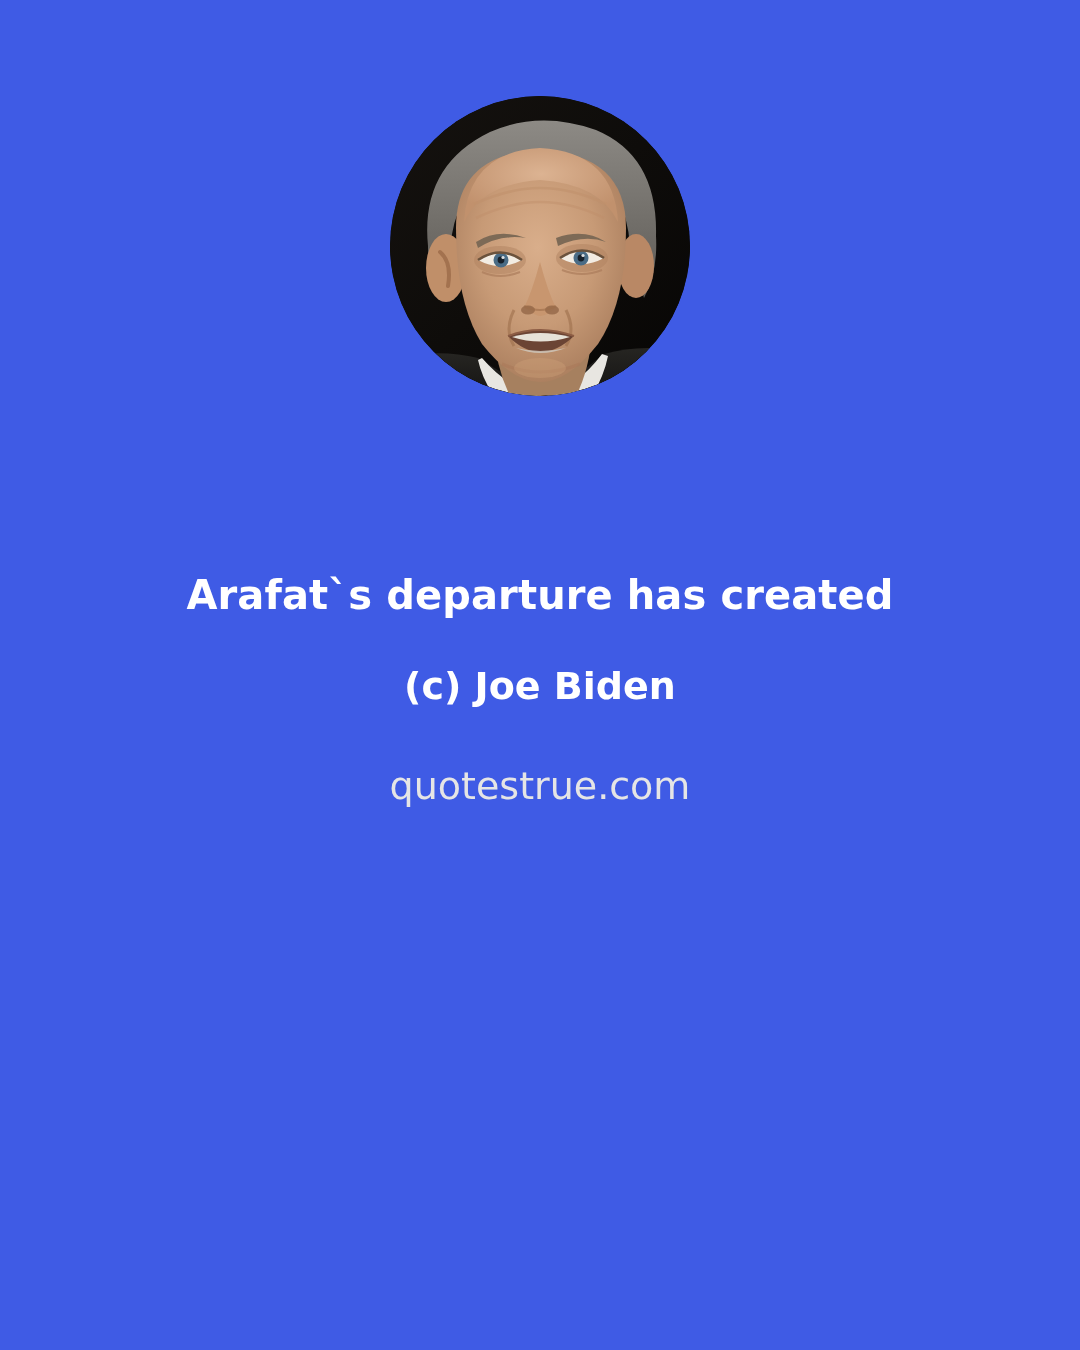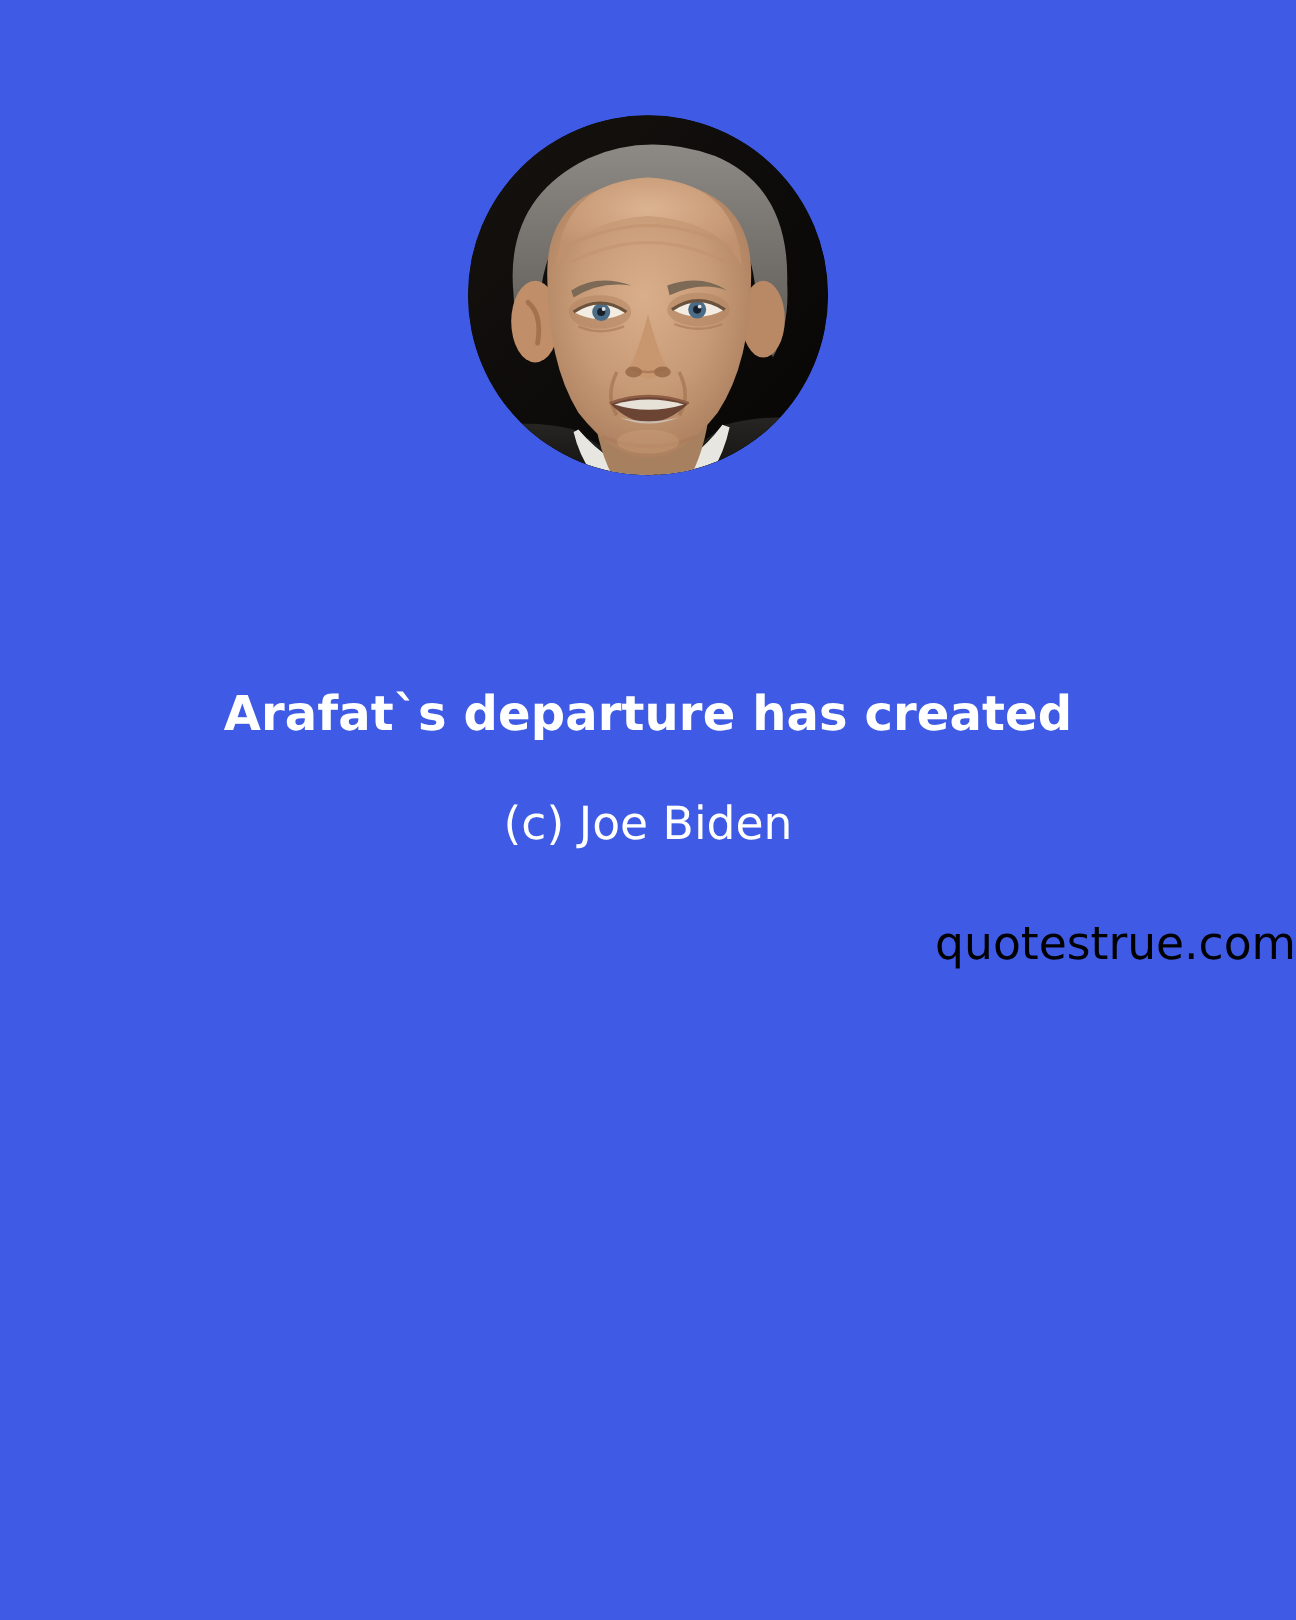--- a/index.html
+++ b/index.html
@@ -55,34 +55,33 @@
     letter-spacing: 0.1px;
     color: #ffffff;
     margin: 0;
     padding: 0;
   }
   .quote-line.first { padding-bottom: 52px; text-align: center; }
   .quote-line.second { padding-bottom: 60px; }
 
   .author-line {
     font-size: 38px;
-    font-weight: normal;
+    font-weight: bold;
     line-height: 1;
     color: #ffffff;
     margin: 0;
     padding: 0 0 62px 0;
   }
   .site-line {
     font-size: 38px;
     font-weight: normal;
     line-height: 1;
-    color: #000000;
+    color: #e5e5e5;
     margin: 0;
     padding: 0;
-    text-align: right;
   }
 </style>
 </head>
 <body>
 
 <div class="quote-card">
 
   <div class="portrait-wrap">
     <svg class="portrait-svg" viewBox="0 0 300 300" aria-hidden="true">
       <defs>

